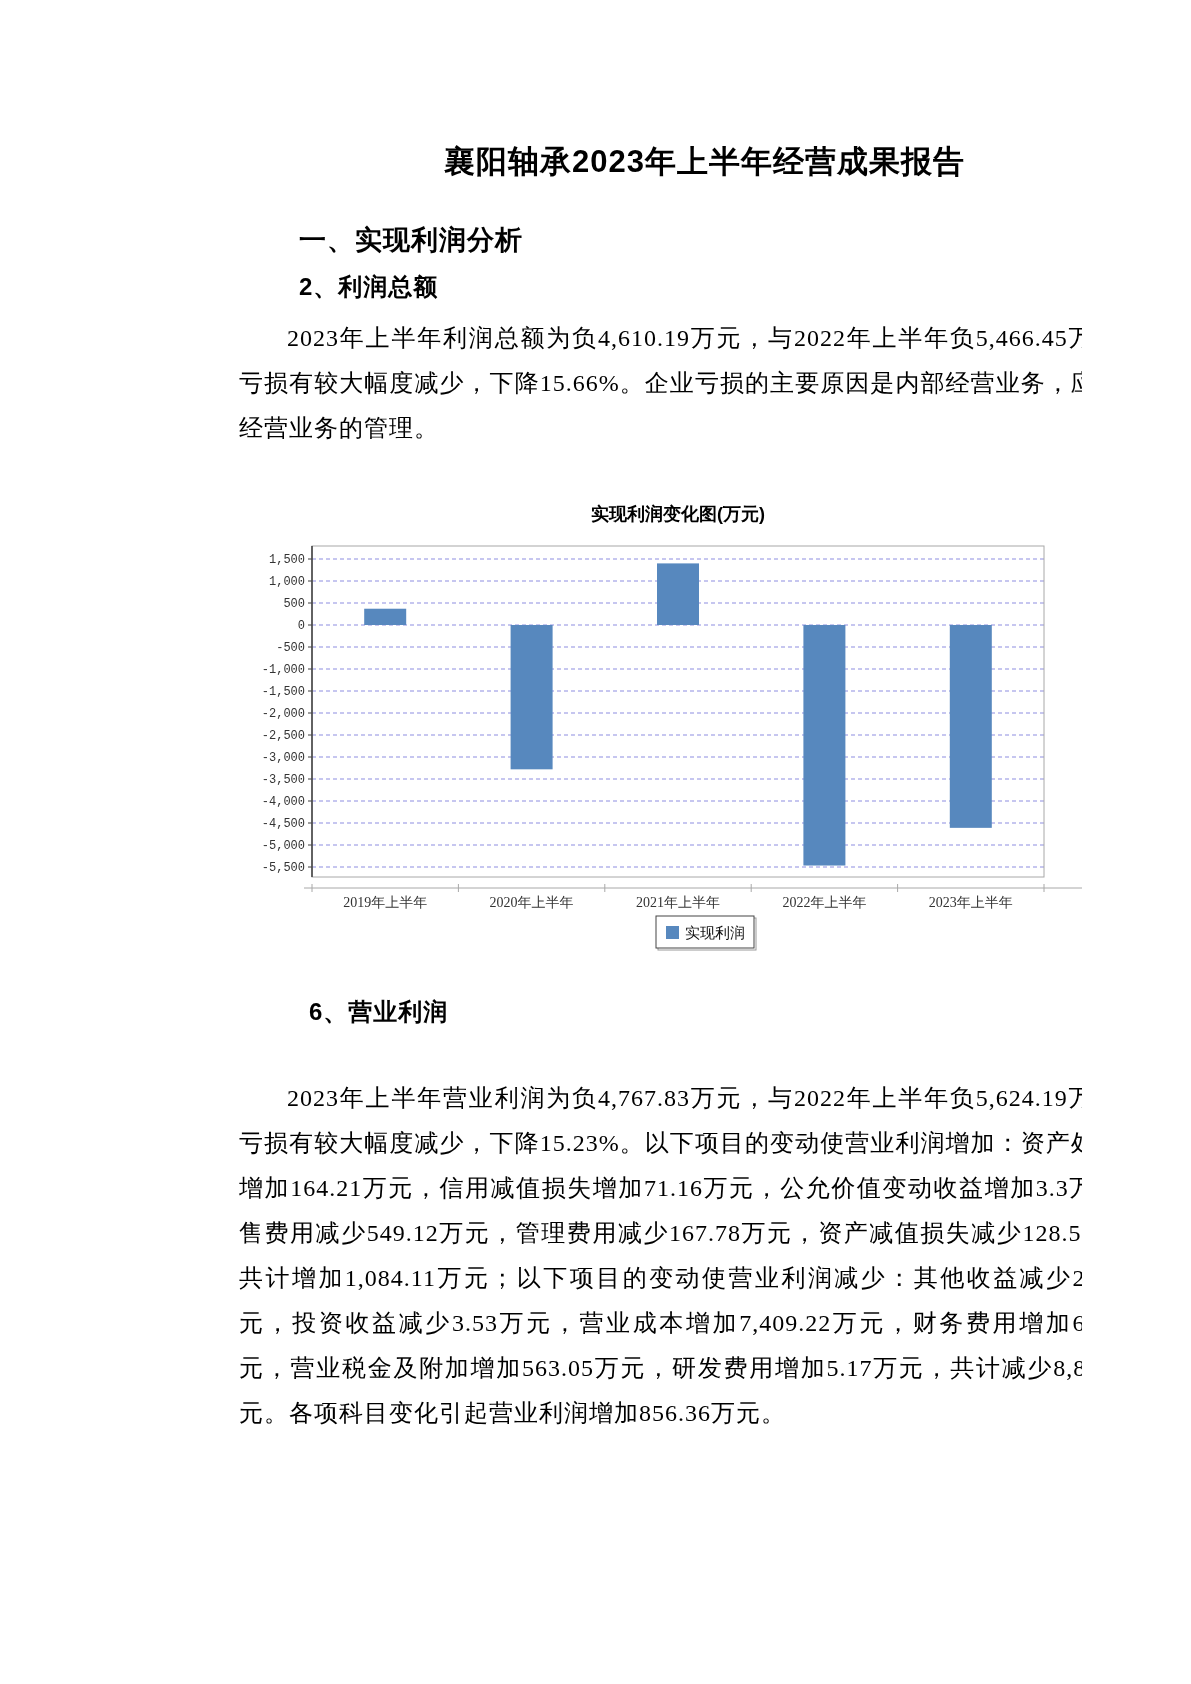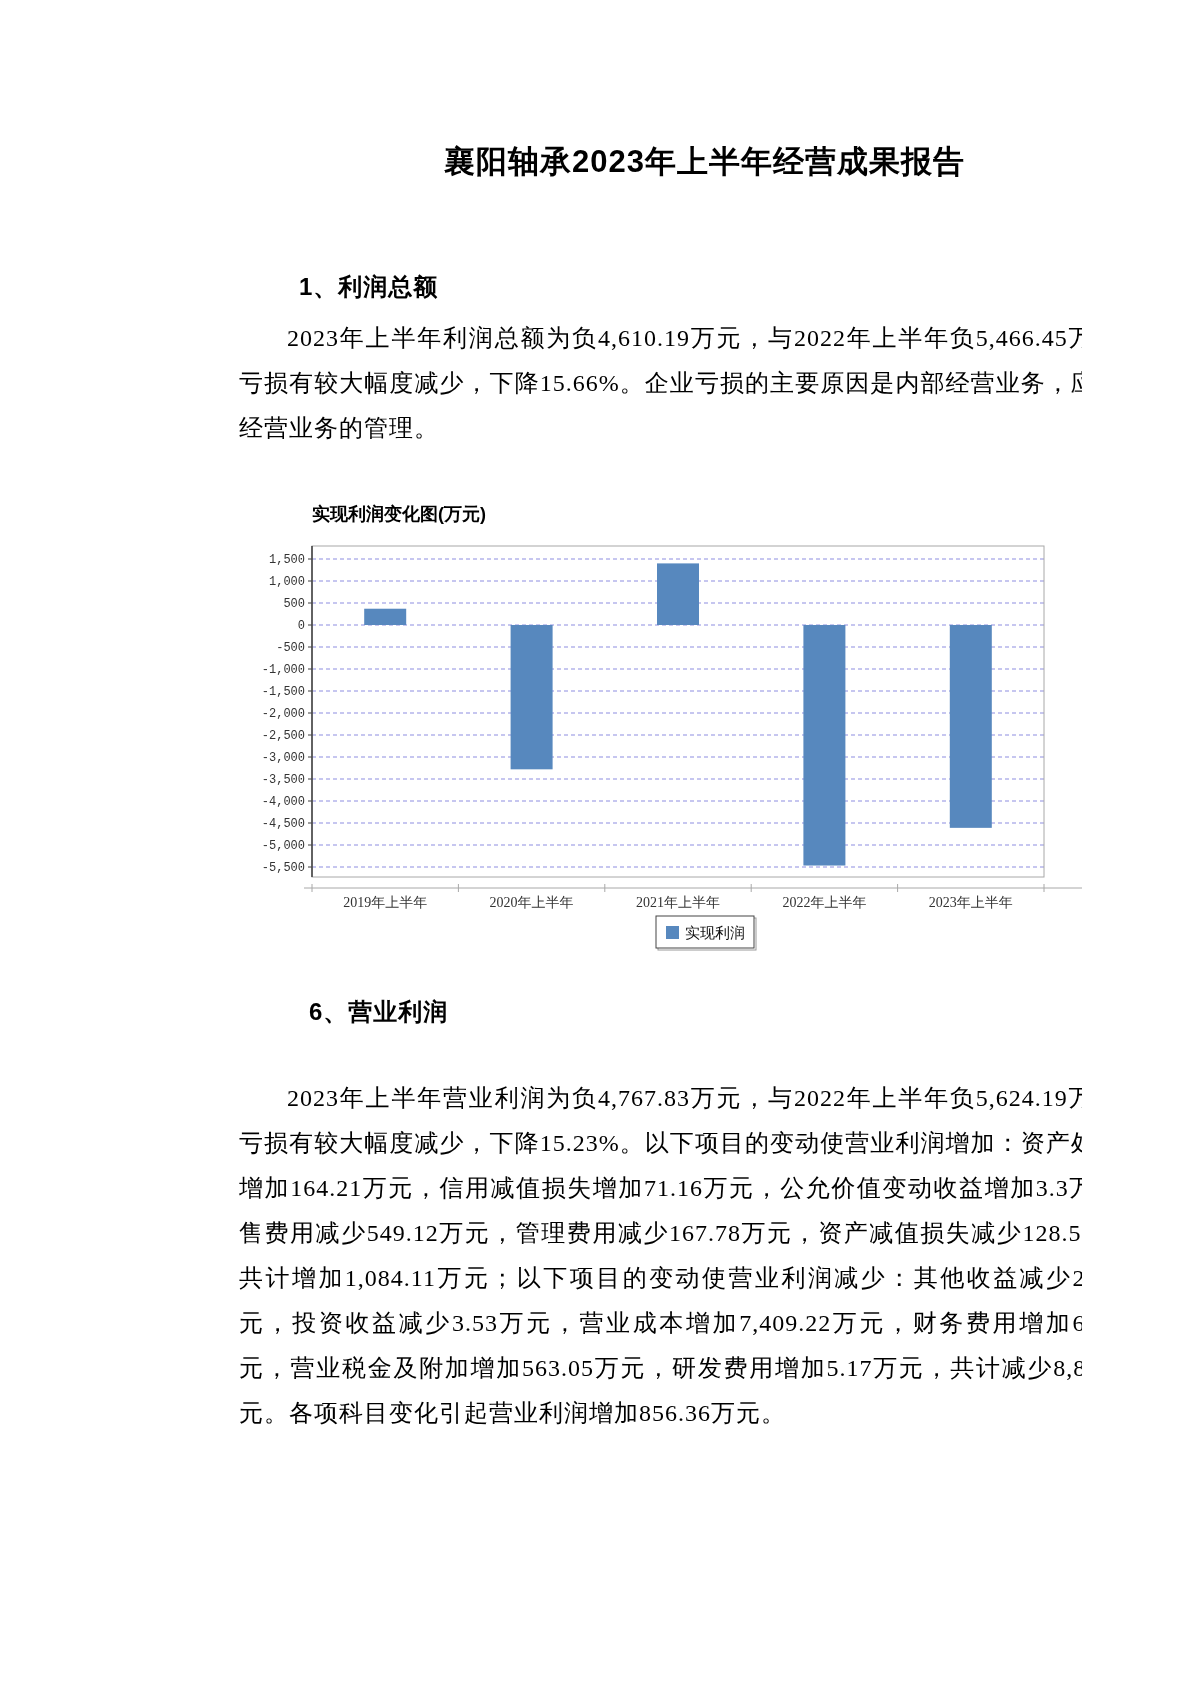--- a/index.html
+++ b/index.html
@@ -33,20 +33,21 @@
   .para{
     position:absolute;left:130px;width:932px;
     font-size:24px;line-height:45px;letter-spacing:1px;
     text-align:justify;text-align-last:left;
     text-indent:2em;
   }
   .para-1{top:308px;}
   .para-2{top:1068px;}
   .chart-title{
     position:absolute;left:203px;top:494px;width:732px;
+    text-align:center;
     font-family:"Liberation Sans","DejaVu Sans",sans-serif;
     font-weight:bold;font-size:18px;
   }
   .chart-svg{position:absolute;left:130px;top:520px;}
   .ytick{font-family:"Liberation Mono","DejaVu Sans Mono",monospace;font-size:12px;fill:#333;}
   .xtick{font-family:"Liberation Serif","DejaVu Serif",serif;font-size:14px;fill:#333;}
   .legend-text{font-family:"Liberation Serif","DejaVu Serif",serif;font-size:15px;fill:#111;}
   .footer{
     position:absolute;left:142px;top:1592px;width:916px;
     font-size:17px;line-height:28px;color:#1a1a1a;
@@ -54,22 +55,23 @@
   .footer .left{float:left;}
   .footer .right{float:right;letter-spacing:2px;}
 </style>
 </head>
 <body>
 
 <div id="page">
 
   <div class="doc-title">襄阳轴承2023年上半年经营成果报告</div>
 
+  <div class="h1">一、实现利润分析</div>
 
-  <div class="h2 h2-a">1、利润总额</div>
+  <div class="h2 h2-a">2、利润总额</div>
 
   <div class="para para-1">2023年上半年利润总额为负4,610.19万元，与2022年上半年负5,466.45万元相比亏损有较大幅度减少，下降15.66%。企业亏损的主要原因是内部经营业务，应当加强经营业务的管理。</div>
 
   <div class="chart-title">实现利润变化图(万元)</div>
 
   <svg class="chart-svg" width="945" height="450" viewBox="0 0 945 450">
       <line x1="73" y1="31" x2="805" y2="31" stroke="#8d8de0" stroke-width="1" stroke-dasharray="4 3"></line>
       <text x="66" y="35" text-anchor="end" class="ytick">1,500</text>
       <line x1="69" y1="31" x2="73" y2="31" stroke="#3c3c3c"></line>
       <line x1="73" y1="53" x2="805" y2="53" stroke="#8d8de0" stroke-width="1" stroke-dasharray="4 3"></line>

